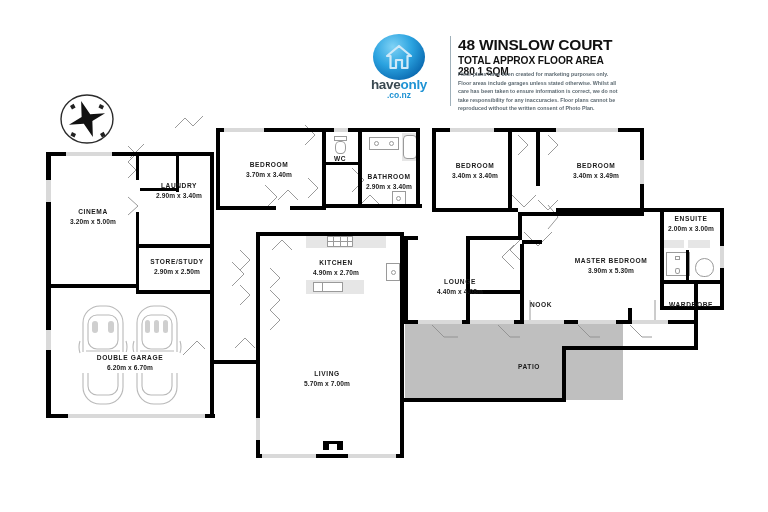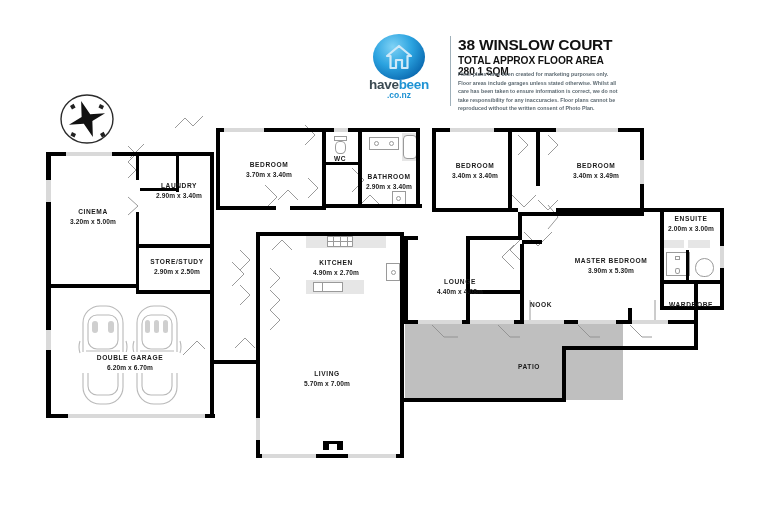--- a/index.html
+++ b/index.html
@@ -45,26 +45,26 @@
 
 <div id="page">
 
   <div class="hdr">
 
     <div class="logo-wrap">
       <div class="logo-ellipse"></div>
       <svg class="logo-house" viewBox="0 0 28 26">
         <path d="M14 2 L26 12 L22.5 12 L22.5 24 L17 24 L17 16 L11 16 L11 24 L5.5 24 L5.5 12 L2 12 Z" fill="none" stroke="#cfe9f8" stroke-width="2.2" stroke-linejoin="round"></path>
       </svg>
-      <div class="logo-txt"><span>have</span><span class="blue">been</span></div>
+      <div class="logo-txt"><span>have</span><span class="blue">only</span></div>
       <div class="logo-sub">.co.nz</div>
     </div>
 
     <div class="hdr-div"></div>
-    <div class="hdr-title">38 WINSLOW COURT</div>
+    <div class="hdr-title">48 WINSLOW COURT</div>
     <div class="hdr-sub">TOTAL APPROX FLOOR AREA 280.1 SQM</div>
     <div class="hdr-disc">Floor plans have been created for marketing purposes only. Floor areas include garages unless stated otherwise. Whilst all care has been taken to ensure information is correct, we do not take responsibility for any inaccuracies. Floor plans cannot be reproduced without the written consent of Photo Plan.</div>
   </div>
 
   <svg class="compass" viewBox="0 0 62 62">
     <ellipse cx="31" cy="31" rx="26" ry="24" fill="none" stroke="#2b2b2b" stroke-width="1.4"></ellipse>
     <path d="M31 12 L35.5 27.5 L50 31 L35.5 34.5 L31 50 L26.5 34.5 L12 31 L26.5 27.5 Z" fill="#111" transform="rotate(-18 31 31)"></path>
     <path d="M44 16 l4 2 -1.5 3.4 -4-2 z" fill="#222"></path>
     <path d="M16 44 l4 2 -1.5 3.4 -4-2 z" fill="#222"></path>
     <path d="M14 18 l3.6 -2.2 2 3.6 -3.6 2.2 z" fill="#222"></path>

